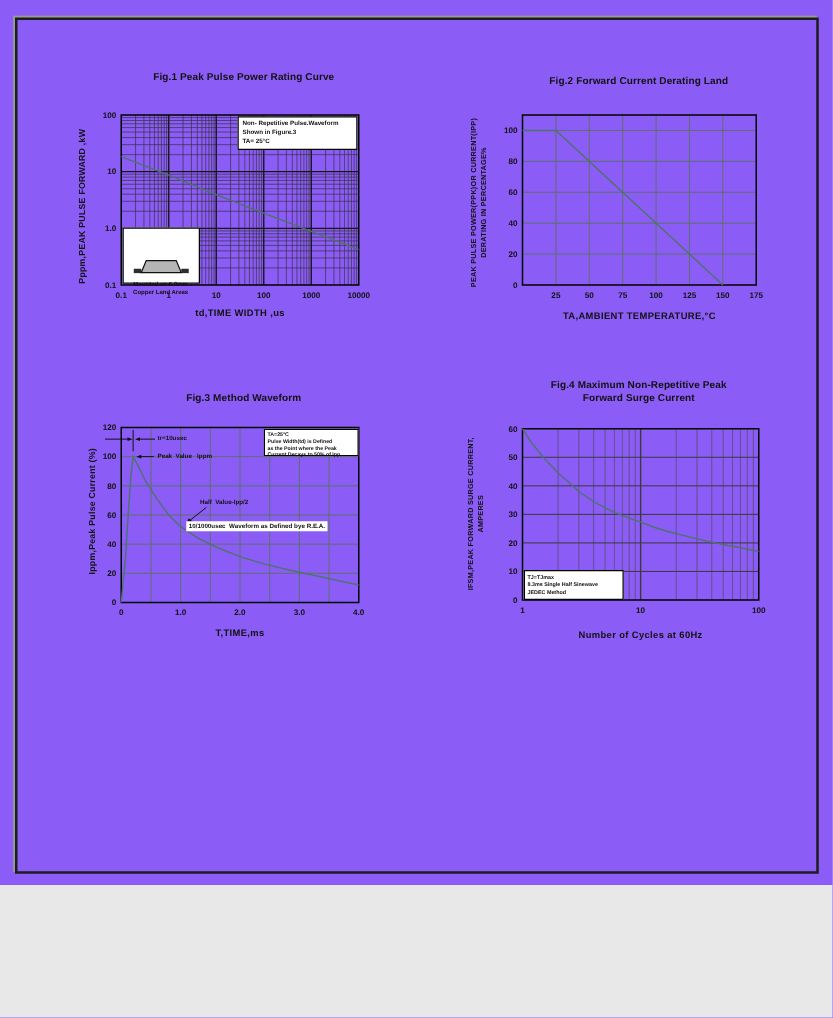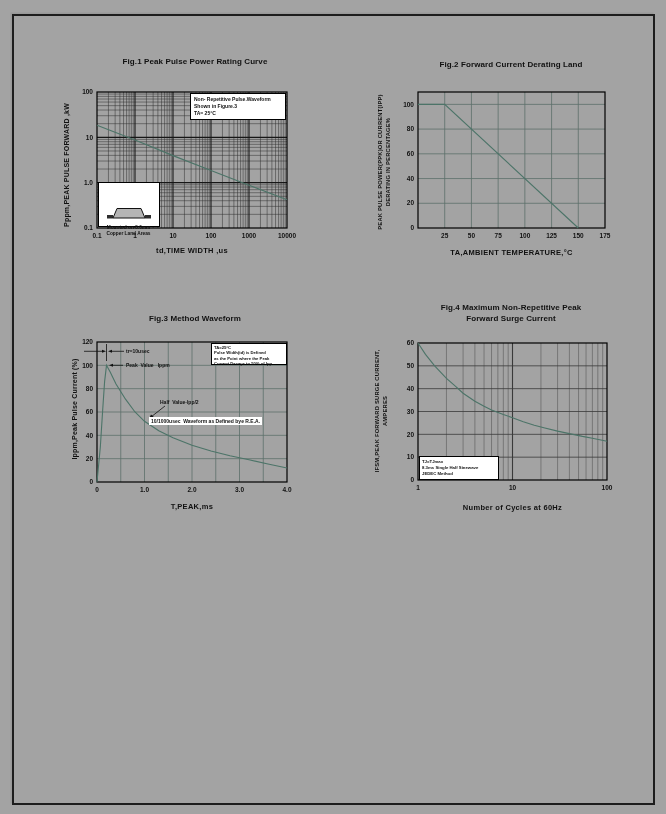--- a/index.html
+++ b/index.html
@@ -1,17 +1,17 @@
 <!DOCTYPE html>
 <html><head>
 <meta charset="utf-8">
 <style>
   * { margin:0; padding:0; box-sizing:border-box; }
   body { background:#e8e8e8; font-family:"Liberation Sans", sans-serif; }
-  .page { position:relative; width:666px; height:814px; background:#a3a3a3; overflow:hidden; }
+  .page { position:relative; width:666px; height:708px; background:#8b5cf6; overflow:hidden; }
   .frame { position:absolute; left:12px; top:14px; right:11px; bottom:9px;
            border:2px solid #1d1d1d; box-shadow:-1.5px -1.5px 0 #999; }
   .fig-title { position:absolute; font-weight:bold; font-size:8px; color:#111;
                text-align:center; white-space:pre-line; line-height:1.35; letter-spacing:0.1px; }
   .xlabel { position:absolute; font-weight:bold; font-size:7.5px; color:#111; text-align:center; letter-spacing:0.3px; }
   .ylabel { position:absolute; font-weight:bold; color:#111; transform:rotate(-90deg);
             transform-origin:left top; text-align:center; white-space:pre-line; line-height:1.3; letter-spacing:0.2px; }
   .plot { position:absolute; overflow:visible; }
   .tick { font-family:"Liberation Sans", sans-serif; font-weight:bold; font-size:6.5px; fill:#111; }
   .ann-box { position:absolute; background:#fff; border:1px solid #000; color:#111;
@@ -206,21 +206,21 @@
       <text x="-4" y="2.2" text-anchor="end" class="tick">120</text>
     </svg>
   <div class="flt" style="left:126px;top:348px;font-size:5px">tr=10usec</div>
   <div class="flt" style="left:126px;top:362px;font-size:5px">Peak  Value   Ippm</div>
   <div class="flt" style="left:160px;top:399px;font-size:5px">Half  Value-Ipp/2</div>
   <div class="flt" style="left:149px;top:417px;font-size:5px;background:#fff;padding:1px 2px">10/1000usec  Waveform as Defined bye R.E.A.</div>
   <div class="ann-box" style="left:211px;top:342.5px;width:76px;height:22px;font-size:4.2px;line-height:1.3;padding:1.5px 2px">TA=25°C
 Pulse  Width(td) is Defined
 as the Point where the Peak
 Current Decays to 50% of Ipp</div>
-  <div class="xlabel" style="left:97px;top:502px;width:190px">T,PEAK,ms</div>
+  <div class="xlabel" style="left:97px;top:502px;width:190px">T,TIME,ms</div>
   <div class="ylabel" style="left:70px;top:472px;width:126px;font-size:7px">Ippm,Peak Pulse Current (%)</div>
 
   <div class="fig-title" style="left:398px;top:303px;width:226px">Fig.4  Maximum Non-Repetitive Peak
 Forward Surge Current</div>
   <svg class="plot" style="left:418px;top:343px" width="189" height="137">
       <g>
         <line x1="28.447334590246225" y1="0" x2="28.447334590246225" y2="137" stroke="#4a4a4a" stroke-width="0.5"></line>
         <line x1="45.0879585710081" y1="0" x2="45.0879585710081" y2="137" stroke="#4a4a4a" stroke-width="0.5"></line>
         <line x1="56.89466918049245" y1="0" x2="56.89466918049245" y2="137" stroke="#4a4a4a" stroke-width="0.5"></line>
         <line x1="66.05266540975379" y1="0" x2="66.05266540975379" y2="137" stroke="#4a4a4a" stroke-width="0.5"></line>

